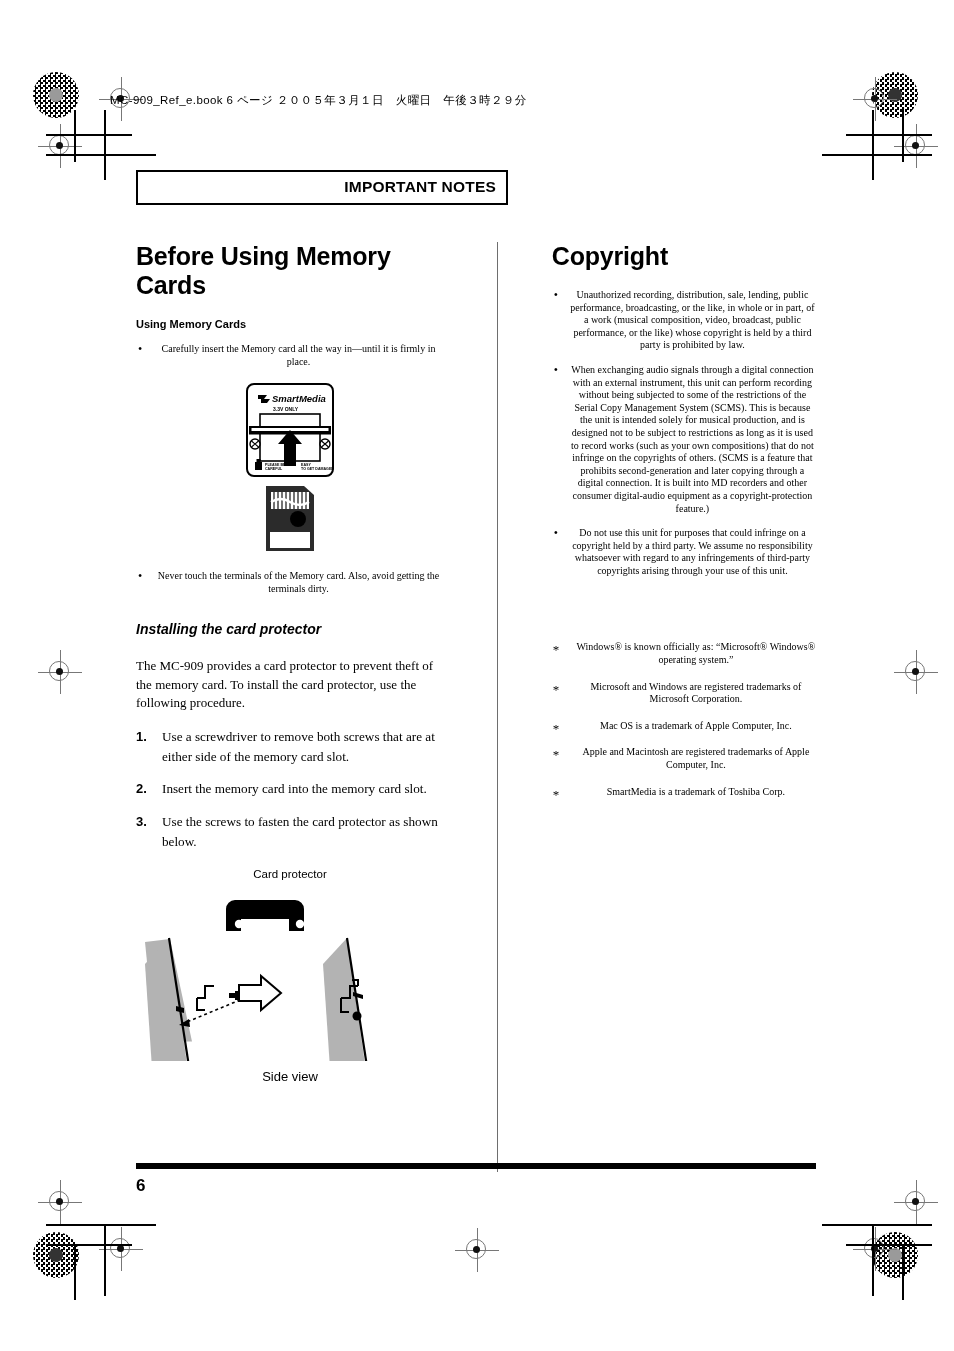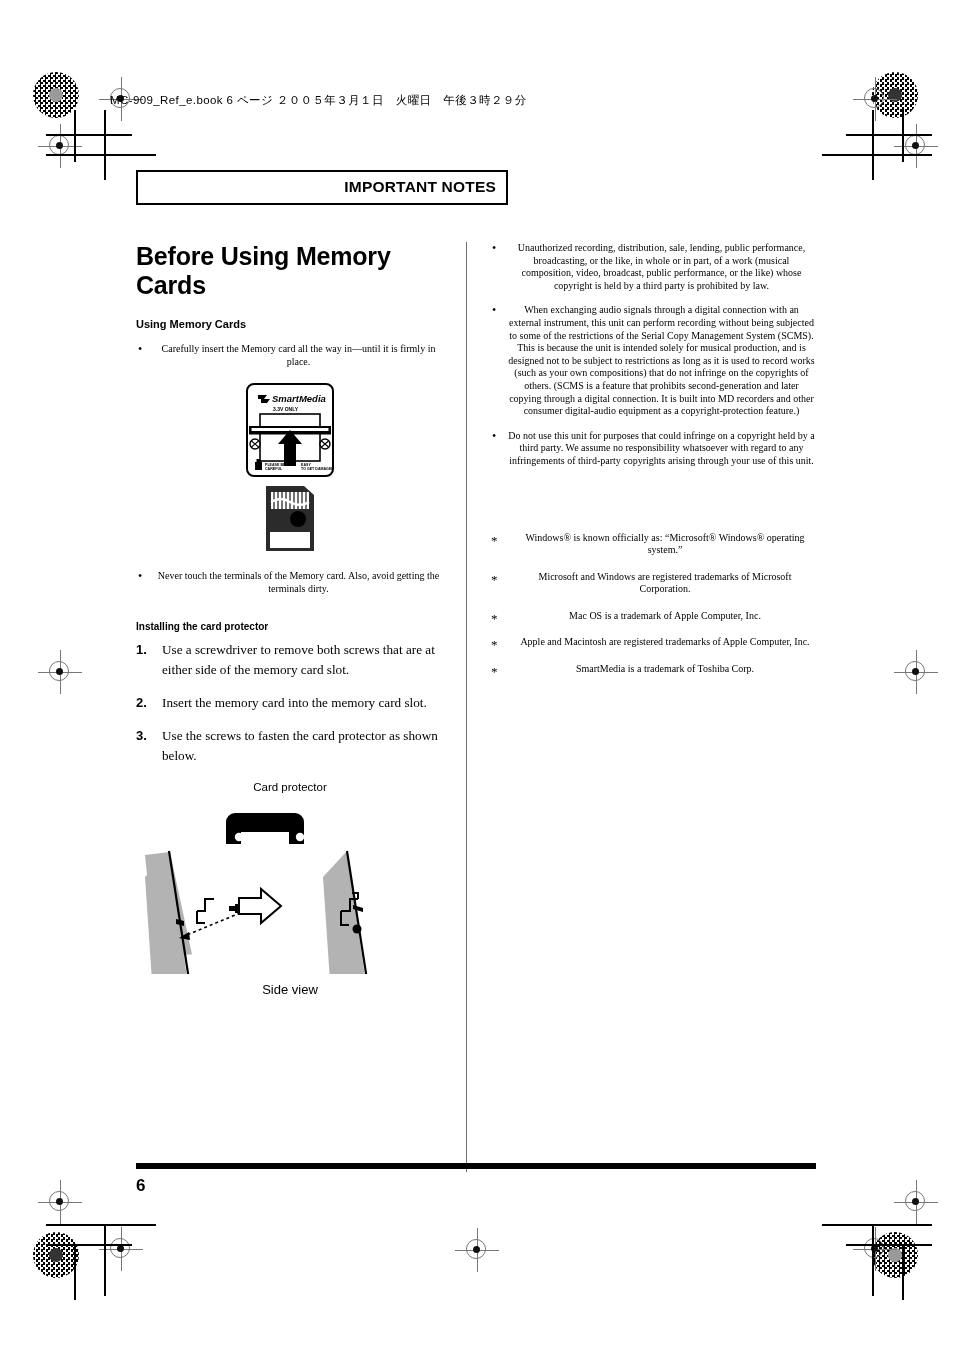--- a/index.html
+++ b/index.html
@@ -111,20 +111,21 @@
     font-weight: bold;
     font-size: 15.5px;
     letter-spacing: .2px;
     text-align: right;
   }
 
   .columns {
     display: flex;
     margin-top: 37px;
     position: relative;
+    gap: 31px;
   }
   .col-left {
     width: 330px;
     padding-right: 22px;
     box-sizing: border-box;
   }
   .col-divider {
     width: 1px;
     background: #6e6e6e;
     align-self: stretch;
@@ -145,22 +146,23 @@
   }
   h2.subtitle {
     font-family: "Liberation Sans", sans-serif;
     font-weight: bold;
     font-size: 11px;
     margin: 0 0 13px 0;
   }
   h3.subsubtitle {
     font-family: "Liberation Sans", sans-serif;
     font-weight: bold;
-    font-size: 10px;
-    margin: 26px 0 8px 0;
+    font-size: 14px;
+    margin: 26px 0 20px 0;
+    font-style: italic;
   }
 
   ul.bullets {
     list-style: none;
     margin: 0;
     padding: 0;
   }
   ul.bullets li {
     position: relative;
     padding-left: 17px;
@@ -412,20 +414,21 @@
           <circle cx="73" cy="137" r="8" fill="#000"></circle>
           <rect x="45" y="150" width="40" height="16" fill="#ffffff"></rect>
         </svg>
       </div>
 
       <ul class="bullets">
         <li>Never touch the terminals of the Memory card. Also, avoid getting the terminals dirty.</li>
       </ul>
 
       <h3 class="subsubtitle">Installing the card protector</h3>
+      <p class="body-text">The MC-909 provides a card protector to prevent theft of the memory card. To install the card protector, use the following procedure.</p>
 
       <ol class="steps">
         <li>
           <span class="num">1.</span>
           <span>Use a screwdriver to remove both screws that are at either side of the memory card slot.</span>
         </li>
         <li>
           <span class="num">2.</span>
           <span>Insert the memory card into the memory card slot.</span>
         </li>
@@ -474,20 +477,21 @@
 
         <div class="fig-caption bottom">Side view</div>
       </div>
 
     </div>
 
     <div class="col-divider"></div>
 
     <div class="col-right">
 
+      <h1 class="title">Copyright</h1>
 
       <ul class="bullets">
         <li>Unauthorized recording, distribution, sale, lending, public performance, broadcasting, or the like, in whole or in part, of a work (musical composition, video, broadcast, public performance, or the like) whose copyright is held by a third party is prohibited by law.</li>
         <li>When exchanging audio signals through a digital connection with an external instrument, this unit can perform recording without being subjected to some of the restrictions of the Serial Copy Management System (SCMS). This is because the unit is intended solely for musical production, and is designed not to be subject to restrictions as long as it is used to record works (such as your own compositions) that do not infringe on the copyrights of others. (SCMS is a feature that prohibits second-generation and later copying through a digital connection. It is built into MD recorders and other consumer digital-audio equipment as a copyright-protection feature.)</li>
         <li>Do not use this unit for purposes that could infringe on a copyright held by a third party. We assume no responsibility whatsoever with regard to any infringements of third-party copyrights arising through your use of this unit.</li>
       </ul>
 
       <ul class="bullets star" style="margin-top:64px;">
         <li>Windows® is known officially as: “Microsoft® Windows® operating system.”</li>
         <li>Microsoft and Windows are registered trademarks of Microsoft Corporation.</li>

